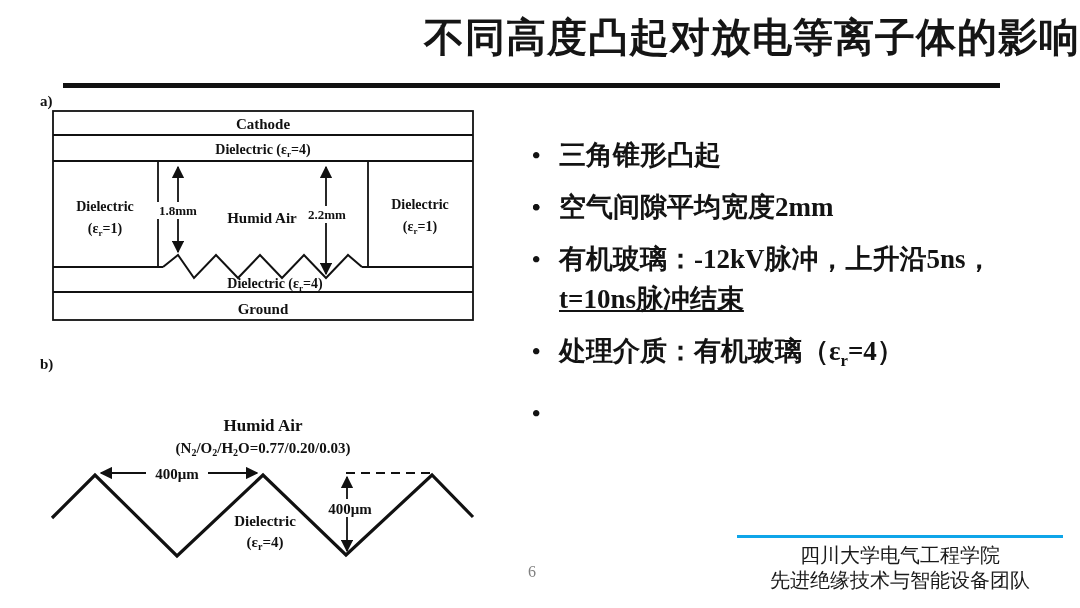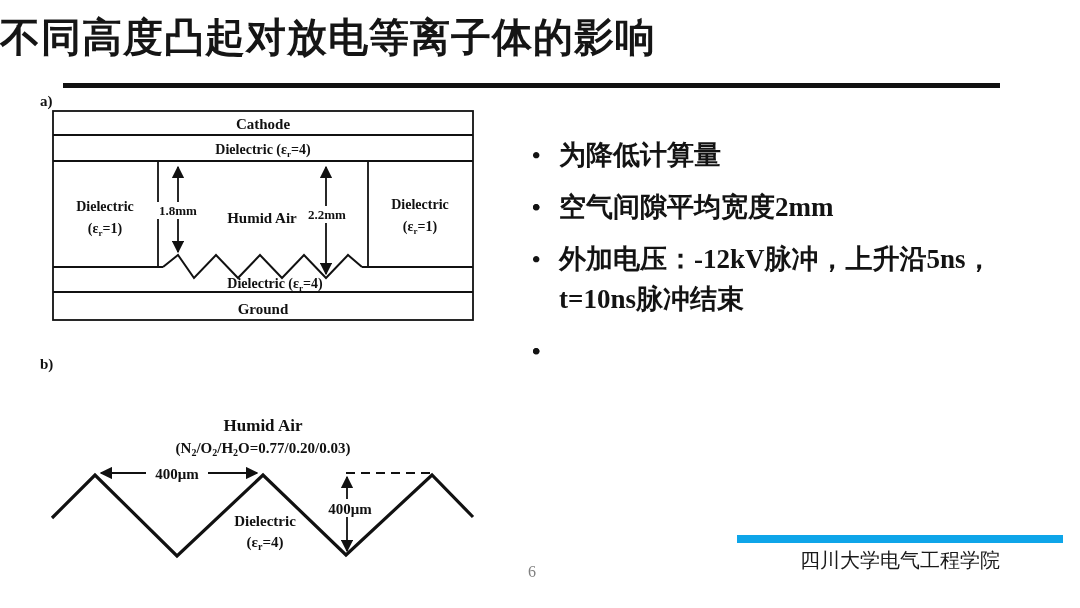--- a/index.html
+++ b/index.html
@@ -1,43 +1,43 @@
 <!DOCTYPE html>
 <html><head>
 <meta charset="utf-8">
 <style>
   html,body{margin:0;padding:0;background:#fff;}
   .slide{position:relative;width:1080px;height:608px;background:#ffffff;overflow:hidden;
          font-family:"Liberation Serif","DejaVu Serif",serif;color:#111;}
-  .title{position:absolute;top:10px;left:0;width:100%;text-align:left;
+  .title{position:absolute;top:10px;left:0;width:100%;text-align:right;
          font-size:40px;font-weight:bold;letter-spacing:1px;color:#151515;}
   .rule{position:absolute;left:63px;top:83px;width:937px;height:5px;background:#111;}
 
   
   .bullets{position:absolute;left:532px;top:135px;width:512px;margin:0;padding:0;list-style:none;}
   .bullets li{position:relative;padding-left:27px;margin:0 0 12px 0;
               font-size:27px;font-weight:bold;line-height:40px;color:#131313;}
   .bullets .marker{position:absolute;left:0;top:0;font-size:24px;}
   .bullets sub{font-size:0.62em;}
-  .block{display:block;}
+  .block{display:block;text-decoration:underline;}
 
   
   .svg-a{position:absolute;left:35px;top:92px;}
   .svg-b{position:absolute;left:35px;top:352px;}
   .st{font-family:"Liberation Serif","DejaVu Serif",serif;font-weight:bold;fill:#111;}
   .t13{font-size:13px;} .t14{font-size:14px;} .t15{font-size:15px;} .t17{font-size:17px;}
   .sub9{font-size:9px;} .sub10{font-size:10px;}
   .ln{stroke:#111;stroke-width:1.8;fill:none;}
   .arrow{stroke:#111;stroke-width:1.8;fill:none;}
   .zzA{stroke:#111;stroke-width:2;fill:none;stroke-linejoin:miter;}
   .zzB{stroke:#111;stroke-width:3.2;fill:none;stroke-linejoin:miter;}
   .plate{fill:#ffffff;}
 
   
-  .footer{position:absolute;left:737px;top:535px;width:326px;border-top:8px solid #0ea5e9;
+  .footer{position:absolute;left:737px;top:535px;width:326px;border-top:3px solid #0ea5e9;
           padding-top:5px;text-align:center;font-size:20px;line-height:25px;color:#1a1a1a;}
   .page-num{position:absolute;left:516px;top:563px;width:32px;text-align:center;
             font-size:16px;color:#808080;}
 </style>
 </head>
 <body>
 
 <div class="slide">
 
   <div class="title">不同高度凸起对放电等离子体的影响</div>
@@ -108,27 +108,28 @@
       <line class="arrow" x1="312" y1="125" x2="312" y2="199" stroke-width="2" marker-start="url(#ah)" marker-end="url(#ah)"></line>
       <rect class="plate" x="286" y="147" width="58" height="18"></rect>
       <text class="st t15" x="315" y="162" text-anchor="middle">400μm</text>
     </g>
 
     <text class="st t15" x="230" y="174" text-anchor="middle">Dielectric</text>
     <text class="st t15" x="230" y="195" text-anchor="middle"><tspan>(ε</tspan><tspan class="sub10" dy="3">r</tspan><tspan dy="-3">=4)</tspan></text>
   </svg>
 
   <ul class="bullets">
-    <li><span class="marker">•</span><span>为降低计算量</span></li>
+    <li><span class="marker">•</span><span>三角锥形凸起</span></li>
     <li><span class="marker">•</span></li>
     <li><span class="marker">•</span><span>空气间隙平均宽度2mm</span></li>
-    <li><span class="marker">•</span><span>外加电压：-12kV脉冲，上升沿5ns，</span><span class="block">t=10ns脉冲结束</span></li>
-    <li><span class="marker">•</span></li>
+    <li><span class="marker">•</span><span>有机玻璃：-12kV脉冲，上升沿5ns，</span><span class="block">t=10ns脉冲结束</span></li>
+    <li><span class="marker">•</span><span><span>处理介质：有机玻璃（ε</span><sub>r</sub><span>=4）</span></span></li>
     <li><span class="marker">•</span></li>
   </ul>
 
   <div class="page-num">6</div>
 
   <div class="footer">
     <div>四川大学电气工程学院</div>
+    <div>先进绝缘技术与智能设备团队</div>
   </div>
 
 </div>
 
 </body></html>

